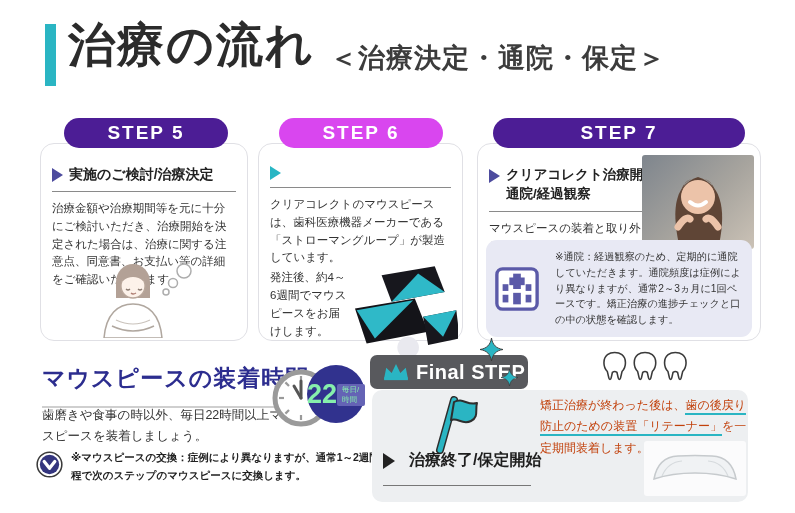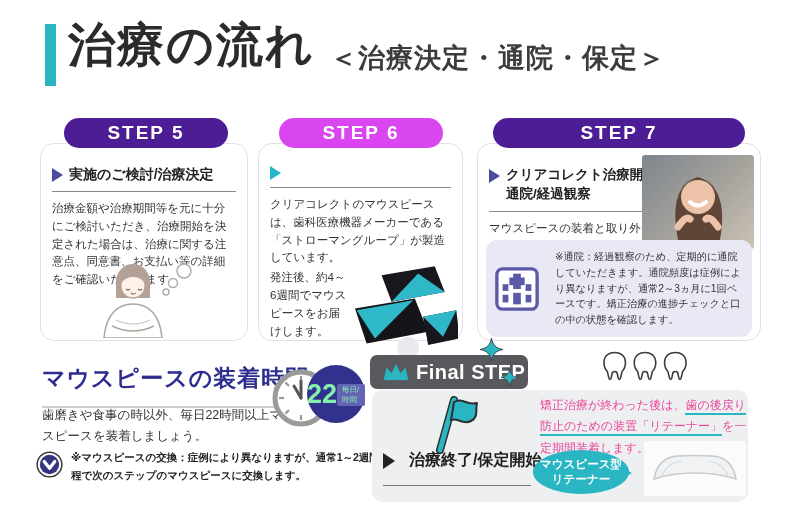--- a/index.html
+++ b/index.html
@@ -76,21 +76,21 @@
   .sparkle1 { position:absolute; left:480px; top:338px; z-index:3; }
   .sparkle2 { position:absolute; left:501px; top:369px; z-index:3; }
   .final-box { position:absolute; left:372px; top:390px; width:376px; height:112px; background:#edeff1;
                border-radius:10px; }
   .teeth { position:absolute; left:601px; top:350px; z-index:2; }
   .flag  { position:absolute; left:420px; top:396px; z-index:2; }
   .final-heading { position:absolute; left:383px; top:450px; display:flex; align-items:center; gap:14px;
                    font-size:16px; font-weight:800; color:#1e1e1e; z-index:2; }
   .final-rule { position:absolute; left:383px; top:477px; width:148px; border:none; border-top:1.5px solid #777; z-index:2; }
   .final-text { position:absolute; left:540px; top:395px; width:208px; margin:0; font-size:12px;
-                line-height:1.78; color:#ec4899; z-index:2; }
+                line-height:1.78; color:#c2410c; z-index:2; }
   .u-teal { border-bottom:2.5px solid #2ab5c3; padding-bottom:1px; }
   .bubble { position:absolute; left:533px; top:450px; width:96px; height:44px; background:#2ab5c3;
             border-radius:50%; color:#fff; font-weight:700; font-size:11.5px; line-height:1.3;
             display:flex; flex-direction:column; align-items:center; justify-content:center;
             text-align:center; z-index:3; }
   .bubble::after { content:""; position:absolute; right:-10px; top:16px; border:7px solid transparent;
                    border-left:13px solid #2ab5c3; }
   .retainer { position:absolute; left:644px; top:441px; width:102px; height:55px; background:#fbfbfc;
               border-radius:3px; display:flex; align-items:center; justify-content:center; z-index:2; }
 </style>
@@ -260,24 +260,20 @@
   </svg>
 
   <div class="final-heading">
     <span class="tri black"></span>
     <span>治療終了/保定開始</span>
   </div>
   <hr class="final-rule">
 
   <p class="final-text"><span>矯正治療が終わった後は、</span><span class="u-teal">歯の後戻り防止</span><span class="u-teal">のための装置「リテーナー」</span><span>を一定期間装着します。</span></p>
 
-  <div class="bubble">
-    <span>マウスピース型</span>
-    <span>リテーナー</span>
-  </div>
 
   <div class="retainer">
     <svg width="94" height="40" viewBox="0 0 94 40">
       <path d="M6,30 Q10,8 30,7 Q47,6 64,7 Q84,8 88,30 Q70,24 47,24 Q24,24 6,30 Z" fill="#f0f2f4" stroke="#c6cacd" stroke-width="1.5"></path>
       <path d="M14,27 Q20,13 34,12 M80,27 Q74,13 60,12" stroke="#d6dadd" stroke-width="1.2" fill="none"></path>
     </svg>
   </div>
 
 </div>
 

